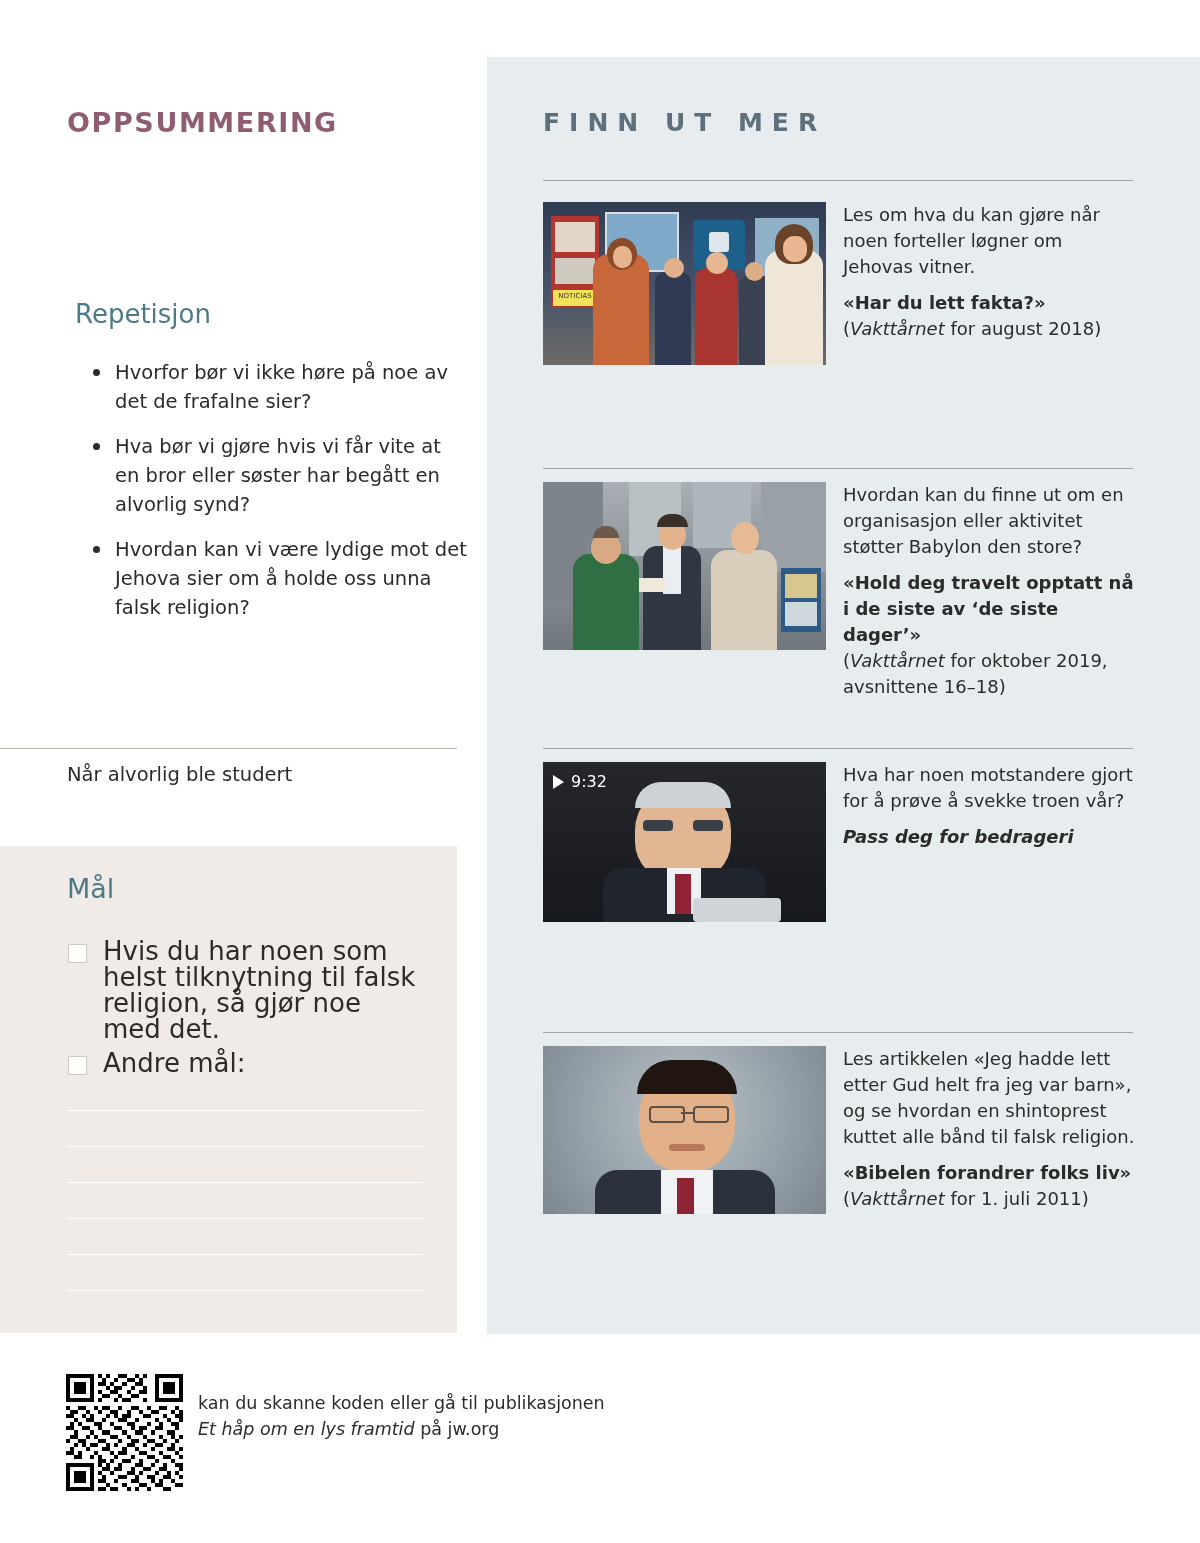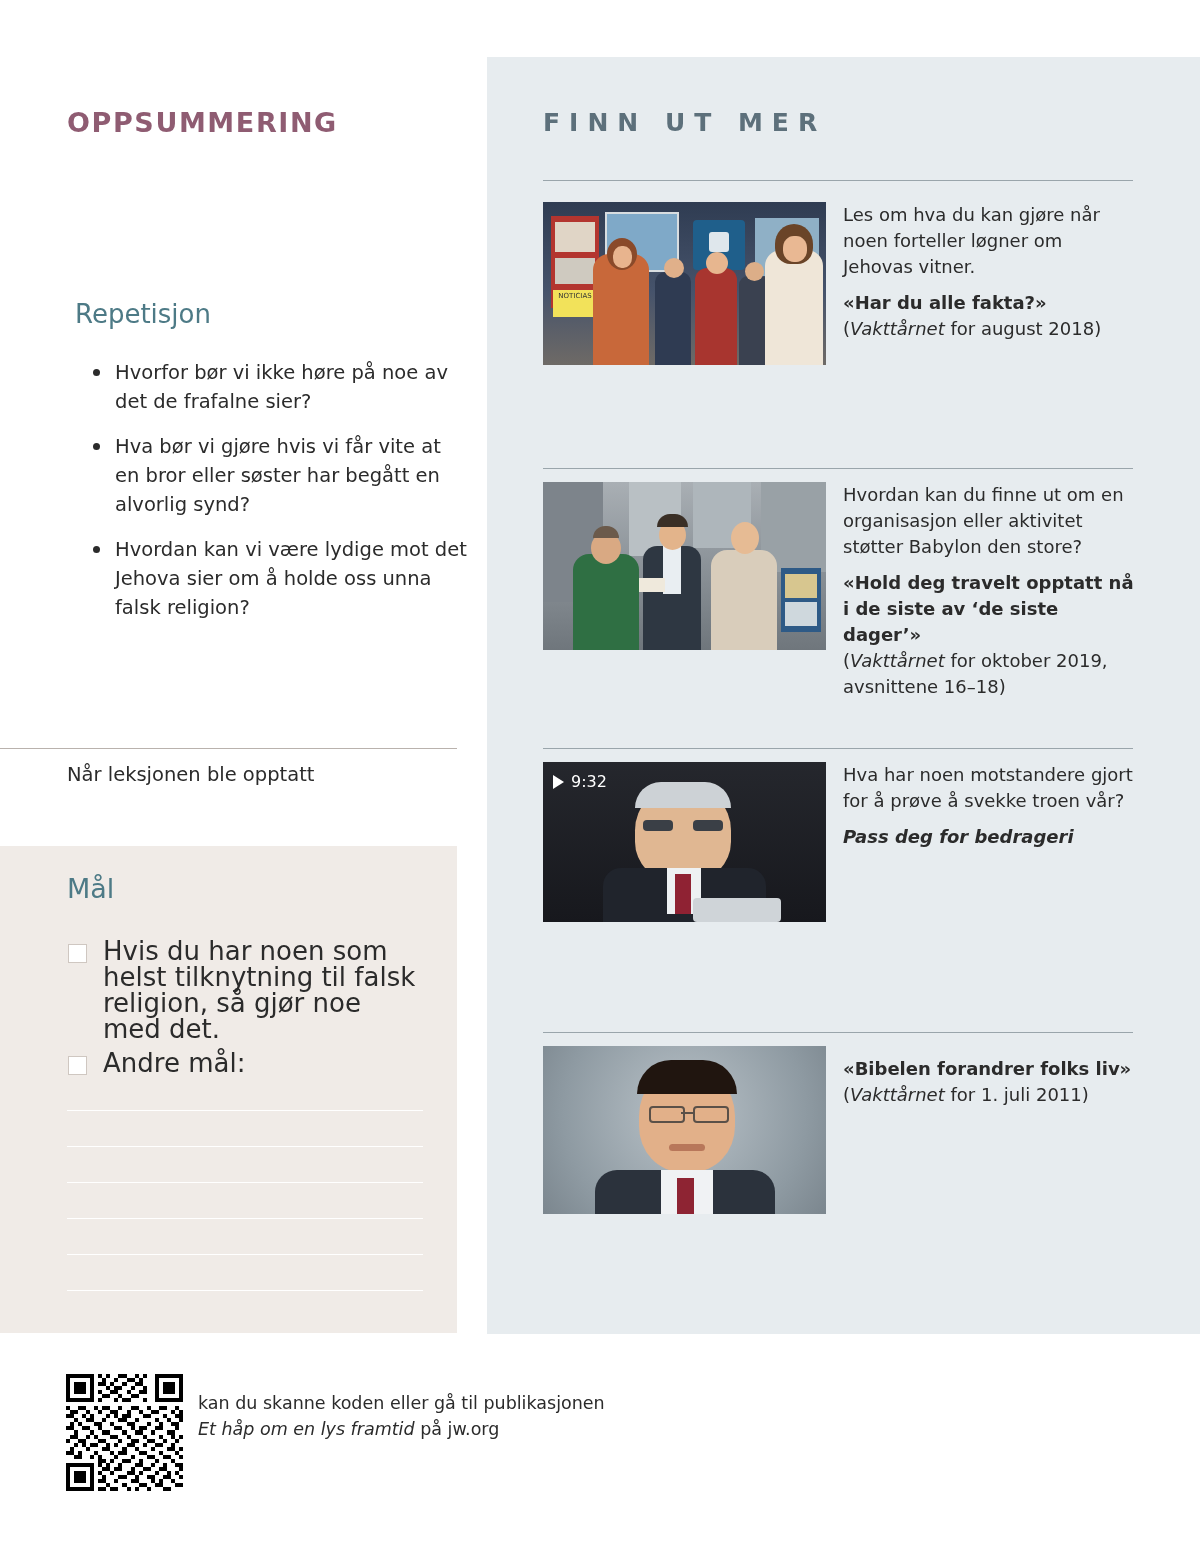--- a/index.html
+++ b/index.html
@@ -242,21 +242,21 @@
   <div class="repetisjon-title">Repetisjon</div>
 
   <ul class="repetisjon-list">
     <li><span class="bullet"></span><span>Hvorfor bør vi ikke høre på noe av det de frafalne sier?</span></li>
     <li><span class="bullet"></span><span>Hva bør vi gjøre hvis vi får vite at en bror eller søster har begått en alvorlig synd?</span></li>
     <li><span class="bullet"></span><span>Hvordan kan vi være lydige mot det Jehova sier om å holde oss unna falsk religion?</span></li>
   </ul>
 
   <div class="divider-left"></div>
 
-  <div class="studied-label">Når leksjonen ble opptatt</div>
+  <div class="studied-label">Når alvorlig ble studert</div>
 
   <div class="goal-box"></div>
   <div class="goal-title">Mål</div>
 
   <div class="checkbox checkbox-1"></div>
   <div class="goal-item goal-item-1">Hvis du har noen som helst tilknytning til falsk religion, så gjør noe med det.</div>
 
   <div class="checkbox checkbox-2"></div>
   <div class="goal-item goal-item-2">Andre mål:</div>
 
@@ -272,21 +272,21 @@
   <div class="finn-title">FINN UT MER</div>
 
   <div class="res-sep" style="top:180px"></div>
 
   <div class="res-thumb" style="top:202px;height:163px;background:#3b4a63">
     <div class="art">
       <div style="position:absolute;left:0;top:0;width:283px;height:163px;background:linear-gradient(180deg,#2f3c52 0%,#46536b 55%,#6e6a66 100%)"></div>
       <div style="position:absolute;left:8px;top:14px;width:48px;height:92px;background:#b3352f"></div>
       <div style="position:absolute;left:12px;top:20px;width:40px;height:30px;background:#e0d5c6"></div>
       <div style="position:absolute;left:12px;top:56px;width:40px;height:26px;background:#cfcac0"></div>
-      <div style="position:absolute;left:10px;top:88px;width:44px;height:27px;background:#f2e25a;font-size:7px;color:#333;text-align:center;line-height:12px">NOTICIAS</div>
+      <div style="position:absolute;left:10px;top:88px;width:44px;height:16px;background:#f2e25a;font-size:7px;color:#333;text-align:center;line-height:12px">NOTICIAS</div>
       <div style="position:absolute;left:62px;top:10px;width:70px;height:56px;background:#7fa9c8;border:2px solid #d8dde0"></div>
       <div style="position:absolute;left:150px;top:18px;width:52px;height:50px;background:#1f5f8b;border-radius:4px"></div>
       <div style="position:absolute;left:166px;top:30px;width:20px;height:20px;background:#dfe7ec;border-radius:3px"></div>
       <div style="position:absolute;left:212px;top:16px;width:64px;height:58px;background:#8fb0c6"></div>
 
       <div style="position:absolute;left:50px;top:52px;width:56px;height:111px;background:#c8683a;border-radius:16px 16px 0 0"></div>
       <div style="position:absolute;left:64px;top:36px;width:30px;height:32px;background:#8a4a2a;border-radius:50%"></div>
       <div style="position:absolute;left:70px;top:44px;width:19px;height:22px;background:#e8b48e;border-radius:45%"></div>
       <div style="position:absolute;left:112px;top:70px;width:36px;height:93px;background:#2f3b52;border-radius:10px 10px 0 0"></div>
       <div style="position:absolute;left:121px;top:56px;width:20px;height:20px;background:#e0b08a;border-radius:50%"></div>
@@ -295,21 +295,21 @@
       <div style="position:absolute;left:196px;top:74px;width:30px;height:89px;background:#3a4150;border-radius:9px 9px 0 0"></div>
       <div style="position:absolute;left:202px;top:60px;width:19px;height:19px;background:#dcae88;border-radius:50%"></div>
       <div style="position:absolute;left:222px;top:48px;width:58px;height:115px;background:#efe6d8;border-radius:16px 16px 0 0"></div>
       <div style="position:absolute;left:232px;top:22px;width:38px;height:40px;background:#6a4428;border-radius:50% 50% 40% 40%"></div>
       <div style="position:absolute;left:240px;top:34px;width:24px;height:26px;background:#e9b893;border-radius:45%"></div>
     </div>
   </div>
 
   <div class="res-text" style="top:202px">
     <p>Les om hva du kan gjøre når noen forteller løgner om Jehovas vitner.</p>
-    <p class="t-bold" style="margin-top:10px">«Har du alle fakta?»</p>
+    <p class="t-bold" style="margin-top:10px">«Har du lett fakta?»</p>
     <p><span>(</span><span class="t-italic">Vakttårnet</span><span> for august 2018)</span></p>
   </div>
 
   <div class="res-sep" style="top:468px"></div>
 
   <div class="res-thumb" style="top:482px;height:168px;background:#6d737a">
     <div class="art">
       <div style="position:absolute;left:0;top:0;width:283px;height:168px;background:linear-gradient(180deg,#a9afb4 0%,#8e959b 45%,#6f767c 100%)"></div>
       <div style="position:absolute;left:0;top:0;width:60px;height:120px;background:#7d848b"></div>
       <div style="position:absolute;left:86px;top:0;width:52px;height:74px;background:#b9c0c4"></div>
@@ -378,20 +378,21 @@
       <div style="position:absolute;left:150px;top:60px;width:32px;height:13px;border:2px solid #5a5048;border-radius:4px"></div>
       <div style="position:absolute;left:138px;top:66px;width:12px;height:2px;background:#5a5048"></div>
       <div style="position:absolute;left:126px;top:98px;width:36px;height:7px;background:#b8775a;border-radius:4px"></div>
       <div style="position:absolute;left:52px;top:124px;width:180px;height:44px;background:#2b323c;border-radius:22px 22px 0 0"></div>
       <div style="position:absolute;left:118px;top:124px;width:52px;height:44px;background:#f0f2f4"></div>
       <div style="position:absolute;left:134px;top:132px;width:17px;height:36px;background:#8e2433"></div>
     </div>
   </div>
 
   <div class="res-text" style="top:1046px">
+    <p>Les artikkelen «Jeg hadde lett etter Gud helt fra jeg var barn», og se hvordan en shintoprest kuttet alle bånd til falsk religion.</p>
     <p class="t-bold" style="margin-top:10px">«Bibelen forandrer folks liv»</p>
     <p><span>(</span><span class="t-italic">Vakttårnet</span><span> for 1. juli 2011)</span></p>
   </div>
 </div>
 
 <div class="qr">
   <svg viewBox="0 0 29 29" width="117" height="117" shape-rendering="crispEdges">
     <rect width="29" height="29" fill="#ffffff"></rect>
     <g fill="#000000">
       <rect x="0" y="0" width="7" height="1"></rect>

